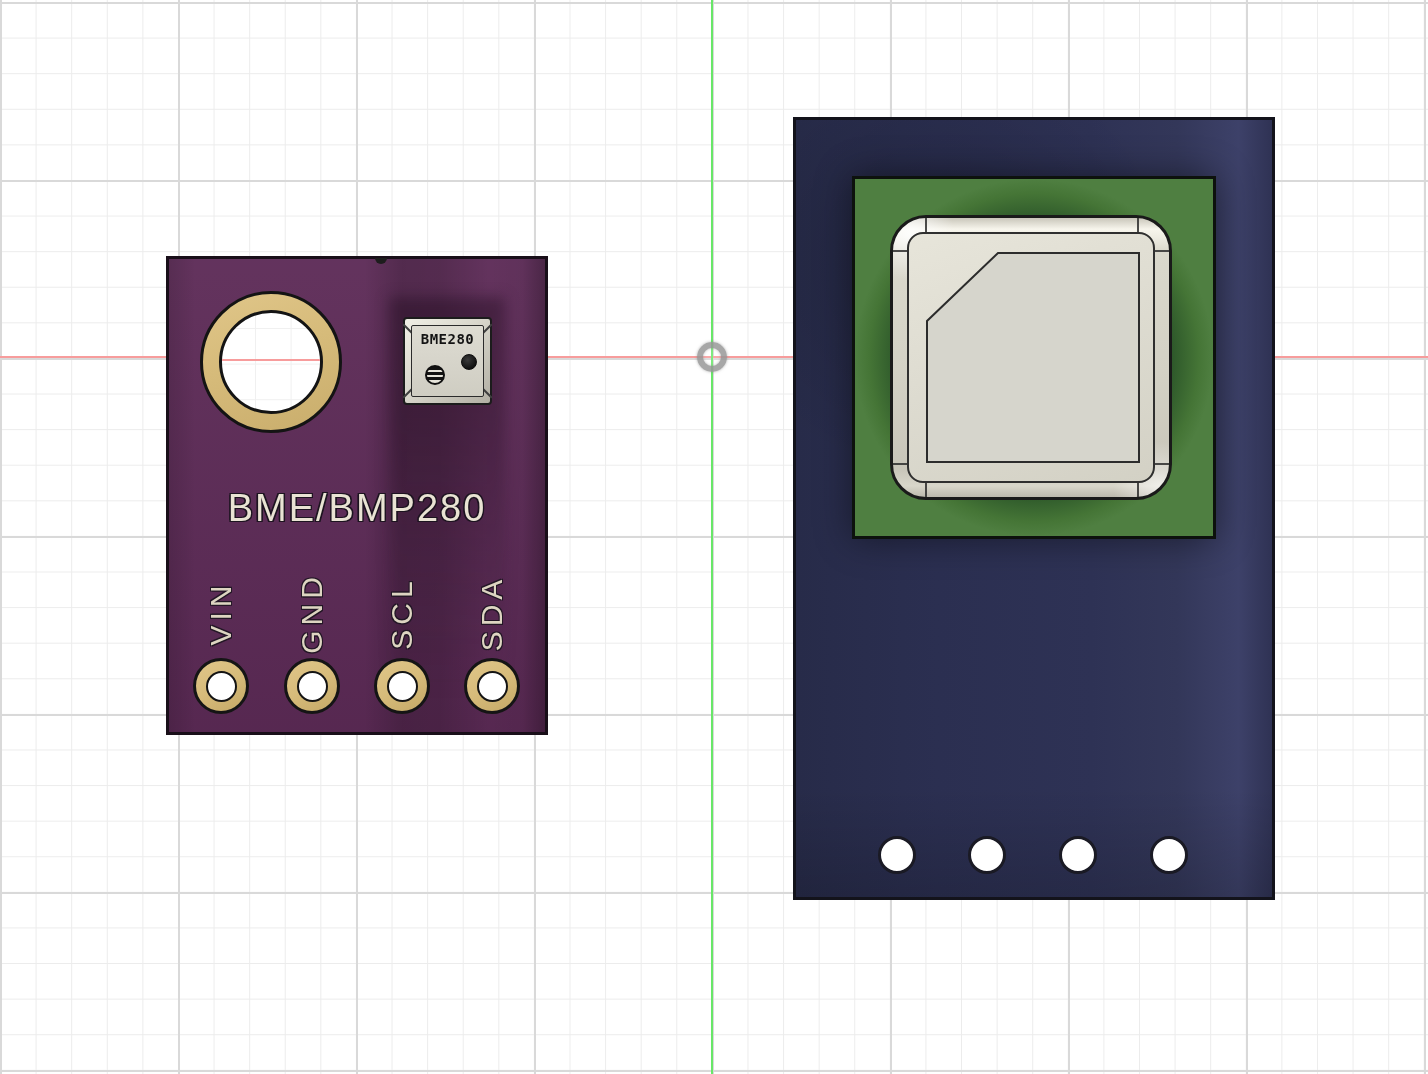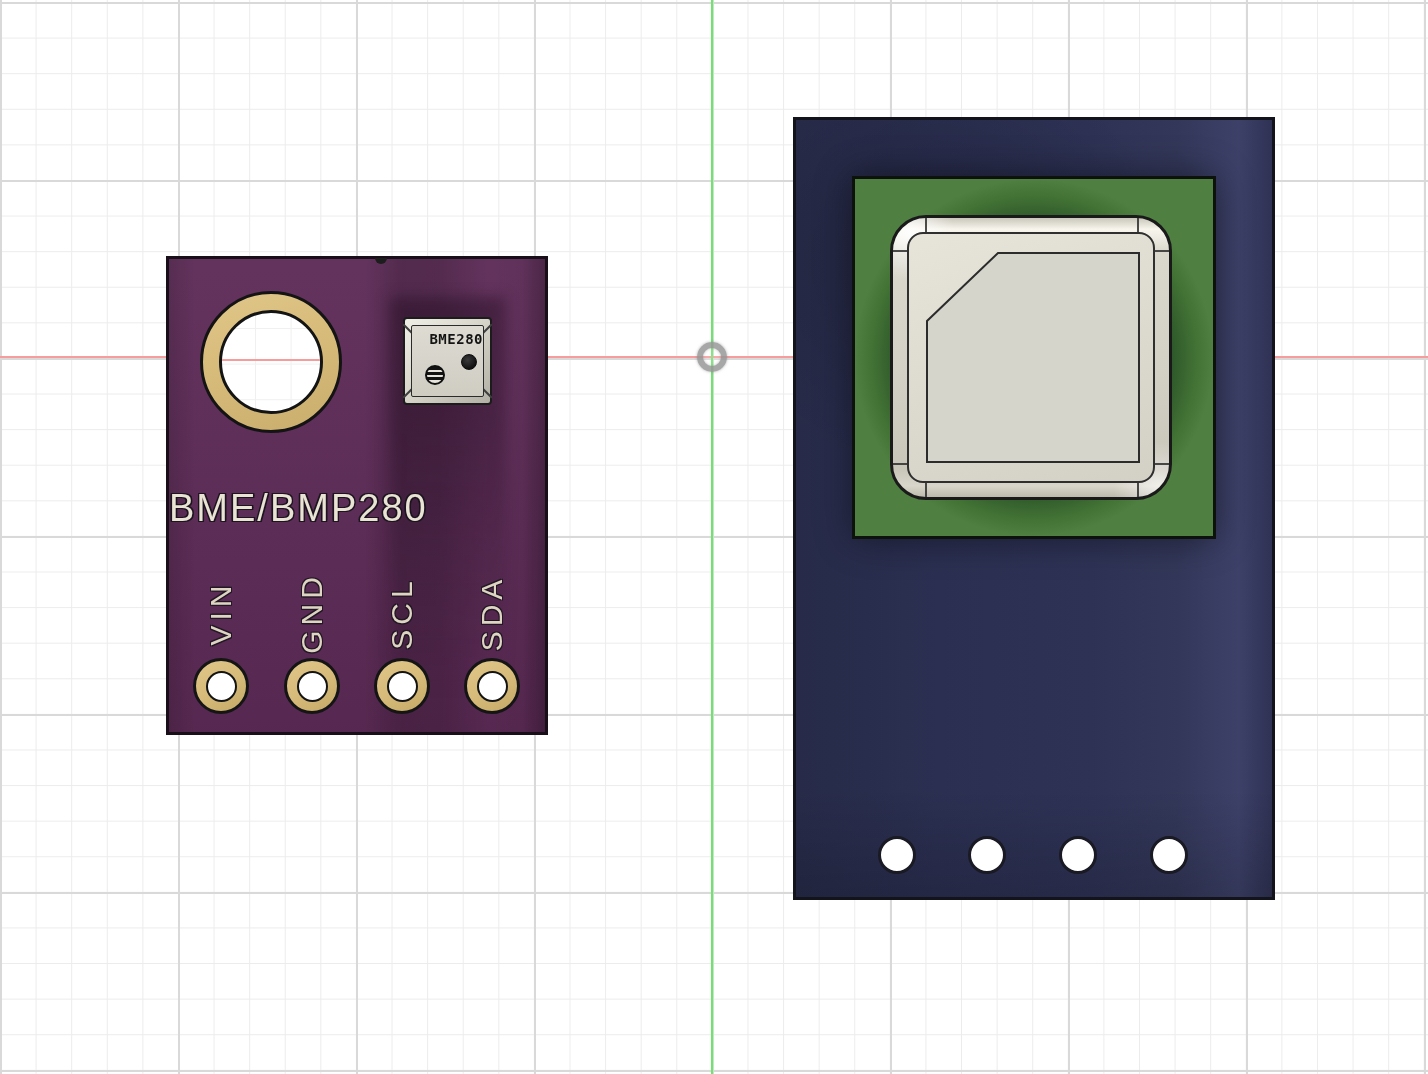--- a/index.html
+++ b/index.html
@@ -52,36 +52,36 @@
       linear-gradient(180deg, #f0f0f0 0 1.4px, transparent 1.4px);
     background-size:35.6px 35.6px; background-position:33px 15px; }
   .hole-axis { position:absolute; left:-3px; right:-3px; top:46px; height:2.4px; background:#f79c9c; }
 
   
   .chip { position:absolute; left:234px; top:58px; width:89px; height:88px;
     border:2.5px solid #1c1c1c; border-radius:4px;
     background:linear-gradient(135deg,#f0efe5 0%, #d9d7cc 45%, #b2afa4 100%); }
   .chip-panel { position:absolute; inset:6px; border:1.5px solid #2b2b2b; border-radius:2px;
     background:linear-gradient(180deg,#dedcd2 0%, #d5d3c9 60%, #cfcdc2 100%); }
-  .chip-text { position:absolute; top:5px; left:0; right:0; text-align:right;
+  .chip-text { position:absolute; top:5px; left:0; right:0; text-align:center;
     font-family:"DejaVu Sans Mono", monospace; font-weight:bold; font-size:14px;
     letter-spacing:0.5px; color:#141414; }
   .chip-dot { position:absolute; left:49px; top:28px; width:16px; height:16px; border-radius:50%;
     background:radial-gradient(circle at 40% 35%, #3a3a3a 0%, #121212 70%); border:1px solid #0c0c0c; }
   .chip-logo { position:absolute; left:13px; top:39px; width:20px; height:20px; border-radius:50%;
     border:2px solid #101010;
     background:repeating-linear-gradient(180deg, #131313 0 2.6px, #e7e5db 2.6px 5.2px); }
   .cmark { position:absolute; width:12px; height:12px; }
   .cmark.tl { left:0px;  top:0px;  border-bottom:2px solid #3e3e3e; transform:rotate(45deg); }
   .cmark.tr { right:0px; top:0px;  border-bottom:2px solid #3e3e3e; transform:rotate(-45deg); }
   .cmark.bl { left:0px;  bottom:0px; border-top:2px solid #3e3e3e; transform:rotate(-45deg); }
   .cmark.br { right:0px; bottom:0px; border-top:2px solid #3e3e3e; transform:rotate(45deg); }
 
   
-  .silk-title { position:absolute; left:0; right:0; top:228px; text-align:left;
+  .silk-title { position:absolute; left:0; right:0; top:228px; text-align:center;
     font-size:38px; letter-spacing:2px; font-weight:normal; color:#e9e3d3;
     text-shadow:-1.4px -1.4px 0 #1d1420, 1.4px -1.4px 0 #1d1420,
                 -1.4px 1.4px 0 #1d1420, 1.4px 1.4px 0 #1d1420; }
 
   .pad { position:absolute; top:399px; width:56px; height:56px; border-radius:50%;
     border:3px solid #151515; background:linear-gradient(150deg,#e0c689 0%, #d6bb7a 50%, #c4a866 100%);
     display:flex; align-items:center; justify-content:center; }
   .pad-hole { width:31px; height:31px; border-radius:50%; background:#ffffff; border:2.5px solid #141414; }
 
   .pin-label { position:absolute; top:336px; width:140px; height:36px; line-height:36px;

